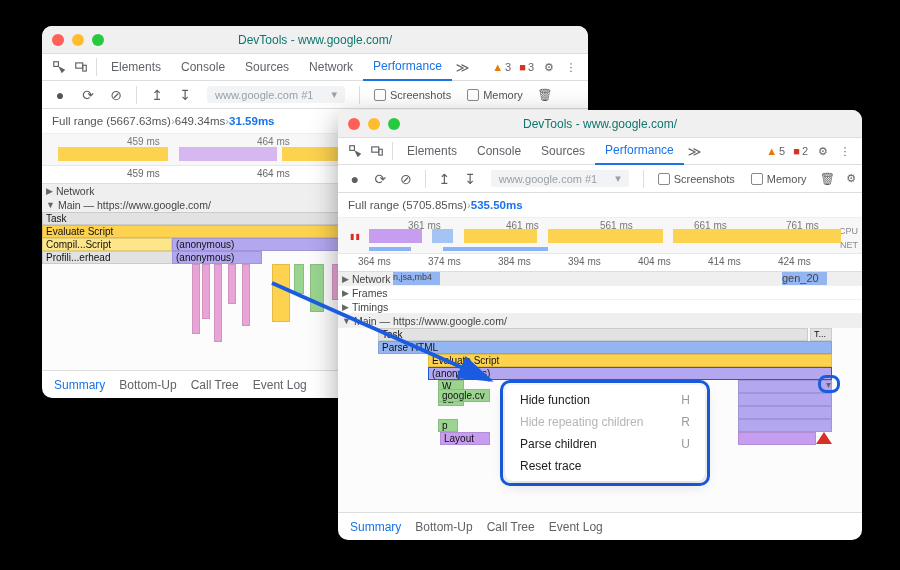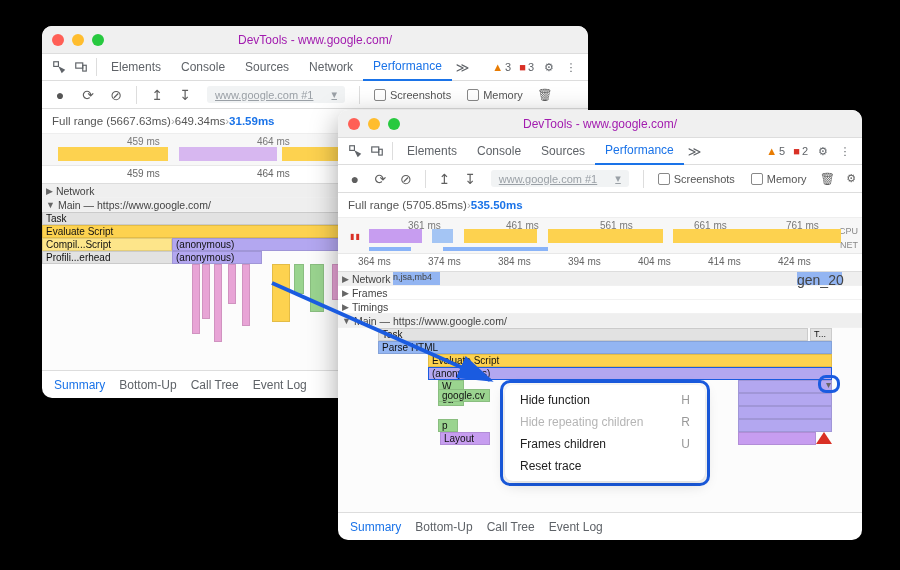--- a/index.html
+++ b/index.html
@@ -21,40 +21,40 @@
   }
   .titlebar {
     height: 28px; background: #f0f0f0;
     display: flex; align-items: center;
     padding: 0 10px; border-bottom: 1px solid #ddd;
     position: relative;
   }
   .lights { display: flex; gap: 8px; }
   .dot { width: 12px; height: 12px; border-radius: 50%; }
   .dot.red { background:#ff5f56; } .dot.yel{background:#ffbd2e;} .dot.grn{background:#27c93f;}
-  .title { position:absolute; left:0; right:0; text-align:center; font-size:12px; color:#a21caf; font-weight:500;}
+  .title { position:absolute; left:0; right:0; text-align:center; font-size:12px; color:#0f766e; font-weight:500;}
   .tabrow {
     height: 27px; display:flex; align-items:center;
     border-bottom:1px solid #ddd; padding:0 6px; gap:0;
     color:#5f6368;
   }
   .tabrow .iconbtn { width:22px; height:22px; display:flex; align-items:center; justify-content:center; border-radius:3px; }
   .tab { padding:0 10px; height:27px; display:flex; align-items:center; font-size:12px; }
   .tab.active { color:#1a73e8; border-bottom:2px solid #1a73e8; }
   .chev { padding:0 4px; font-size:13px; }
   .spacer { flex:1; }
   .warn { display:flex; align-items:center; gap:2px; padding:0 4px; font-size:11px;}
   .warn .tri{color:#e87c03;} .warn .sq{color:#d93025;}
   .toolbar {
     height:28px; display:flex; align-items:center;
     border-bottom:1px solid #ddd; padding:0 6px; gap:4px;
     color:#5f5f5f;
   }
   .tb { width:24px; height:20px; display:flex; align-items:center; justify-content:center; font-size:14px;}
-  .urlbox { flex:0 0 auto; padding:2px 8px; background:#f1f3f4; color:#9aa0a6; border-radius:3px; font-size:11px; margin:0 6px; display:flex; align-items:center; gap:18px;text-decoration:underline;}
+  .urlbox { flex:0 0 auto; padding:2px 8px; background:#f1f3f4; color:#9aa0a6; border-radius:3px; font-size:11px; margin:0 6px; display:flex; align-items:center; gap:18px;}
   .cbx { display:flex; align-items:center; gap:4px; font-size:11px; color:#555; margin:0 6px;}
   .cbx .box{width:12px;height:12px;border:1px solid #888;border-radius:2px;}
   .divider{width:1px;height:18px;background:#ddd;margin:0 4px;}
   .crumb { padding:6px 10px; font-size:11.5px; color:#555; border-bottom:1px solid #eee; display:flex; align-items:center; }
   .crumb .sep{color:#aaa;}
   .crumb .last{color:#1a73e8; font-weight:600;}
   .minimap { position:relative; height:32px; background:#f7f7f7; border-bottom:1px solid #e8e8e8;}
   .mm-lbl{position:absolute;top:2px;font-size:10px;color:#777;}
   .mm-row{position:absolute;left:0;right:0;height:14px;bottom:4px;}
   .mm-seg{position:absolute;height:100%;}
@@ -318,21 +318,21 @@
     <span class="tick" style="left:230px">394 ms</span>
     <span class="tick" style="left:300px">404 ms</span>
     <span class="tick" style="left:370px">414 ms</span>
     <span class="tick" style="left:440px">424 ms</span>
   </div>
 
   <div class="track hdr" style="position:relative">
     <span class="arrow">▶</span>
       <span>Network</span>
     <div class="bar blue" style="position:absolute;left:55px;top:0;width:47px;height:13px;font-size:9px">n,jsa,mb4</div>
-    <div class="bar blue" style="position:absolute;right:20px;top:0;width:45px;height:13px;font-size:14px">gen_20</div>
+    <div class="bar blue" style="position:absolute;right:35px;top:0;width:45px;height:13px;font-size:11px">gen_20</div>
   </div>
   <div class="track">
       <span class="arrow">▶</span>
       <span>Frames</span>
     </div>
   <div class="track">
       <span class="arrow">▶</span>
       <span>Timings</span>
     </div>
   <div class="track hdr">
@@ -372,21 +372,21 @@
   <div class="ctx">
     <div class="item">
         <span>Hide function</span>
         <span class="key">H</span>
       </div>
     <div class="item disabled">
         <span>Hide repeating children</span>
         <span class="key">R</span>
       </div>
     <div class="item">
-        <span>Frames children</span>
+        <span>Parse children</span>
         <span class="key">U</span>
       </div>
     <div class="item">
         <span>Reset trace</span>
         <span class="key"></span>
       </div>
   </div>
 </div>
 
 <div class="markbox" style="left:818px; top:375px; width:22px; height:18px;">

